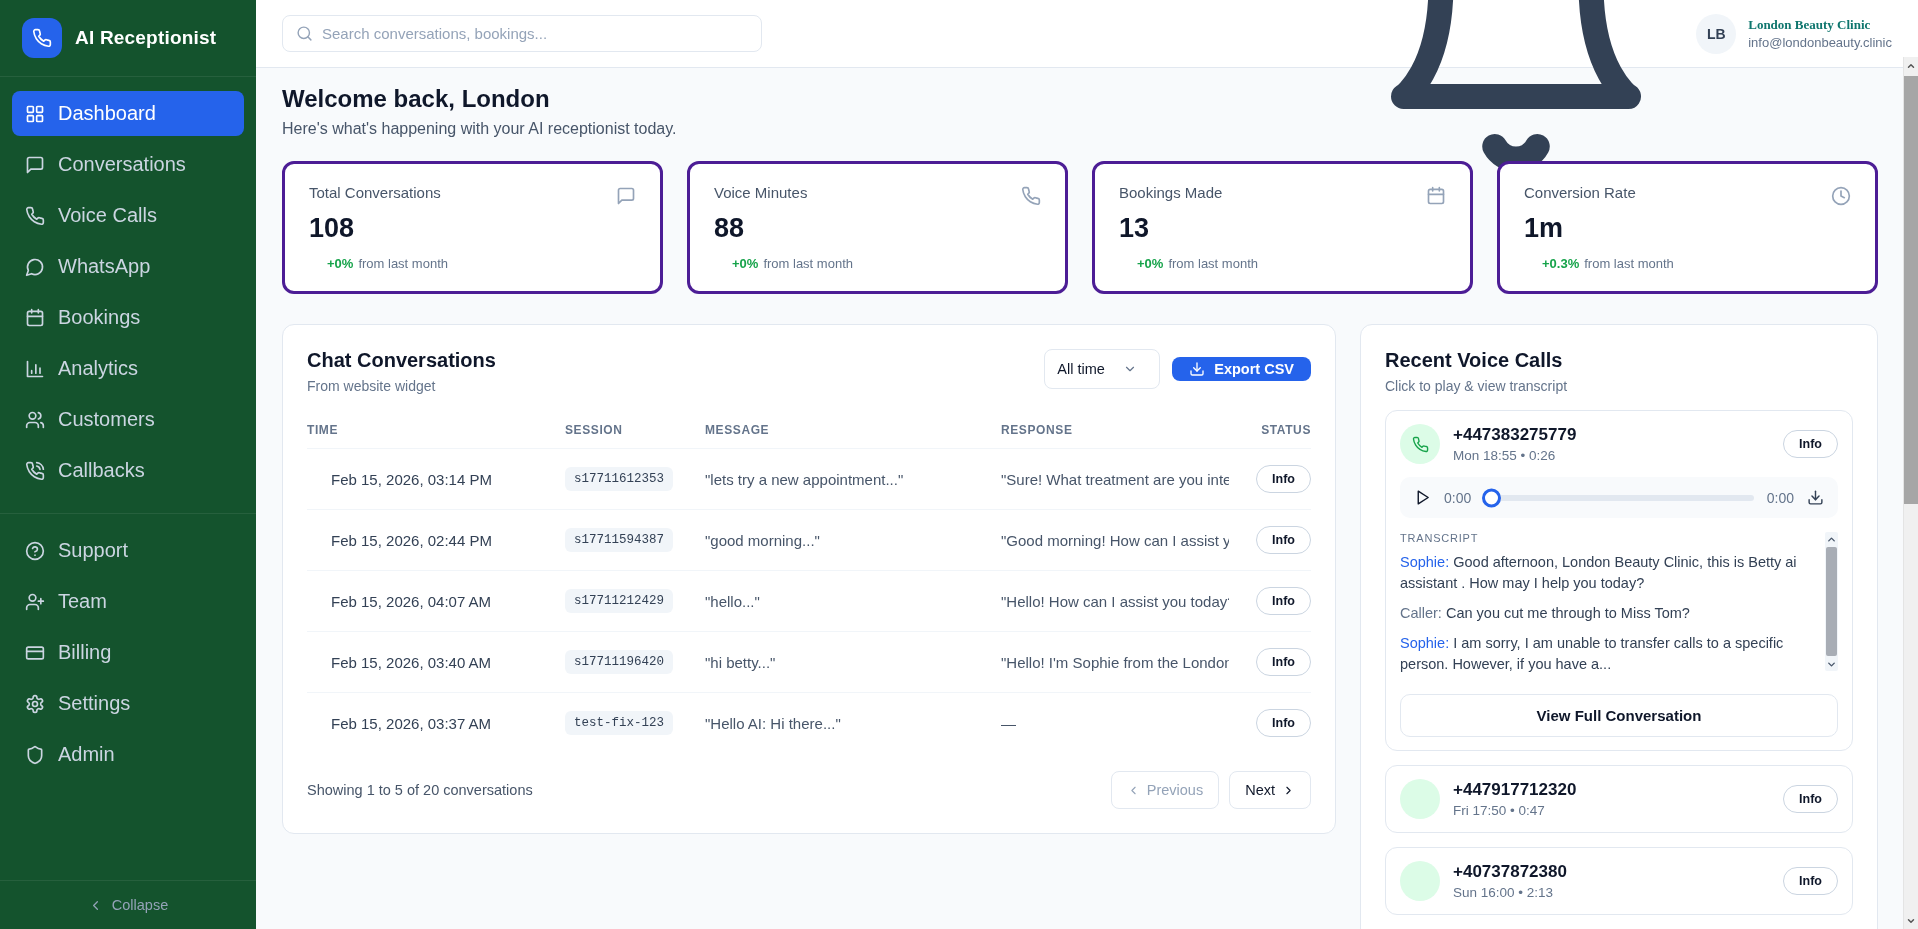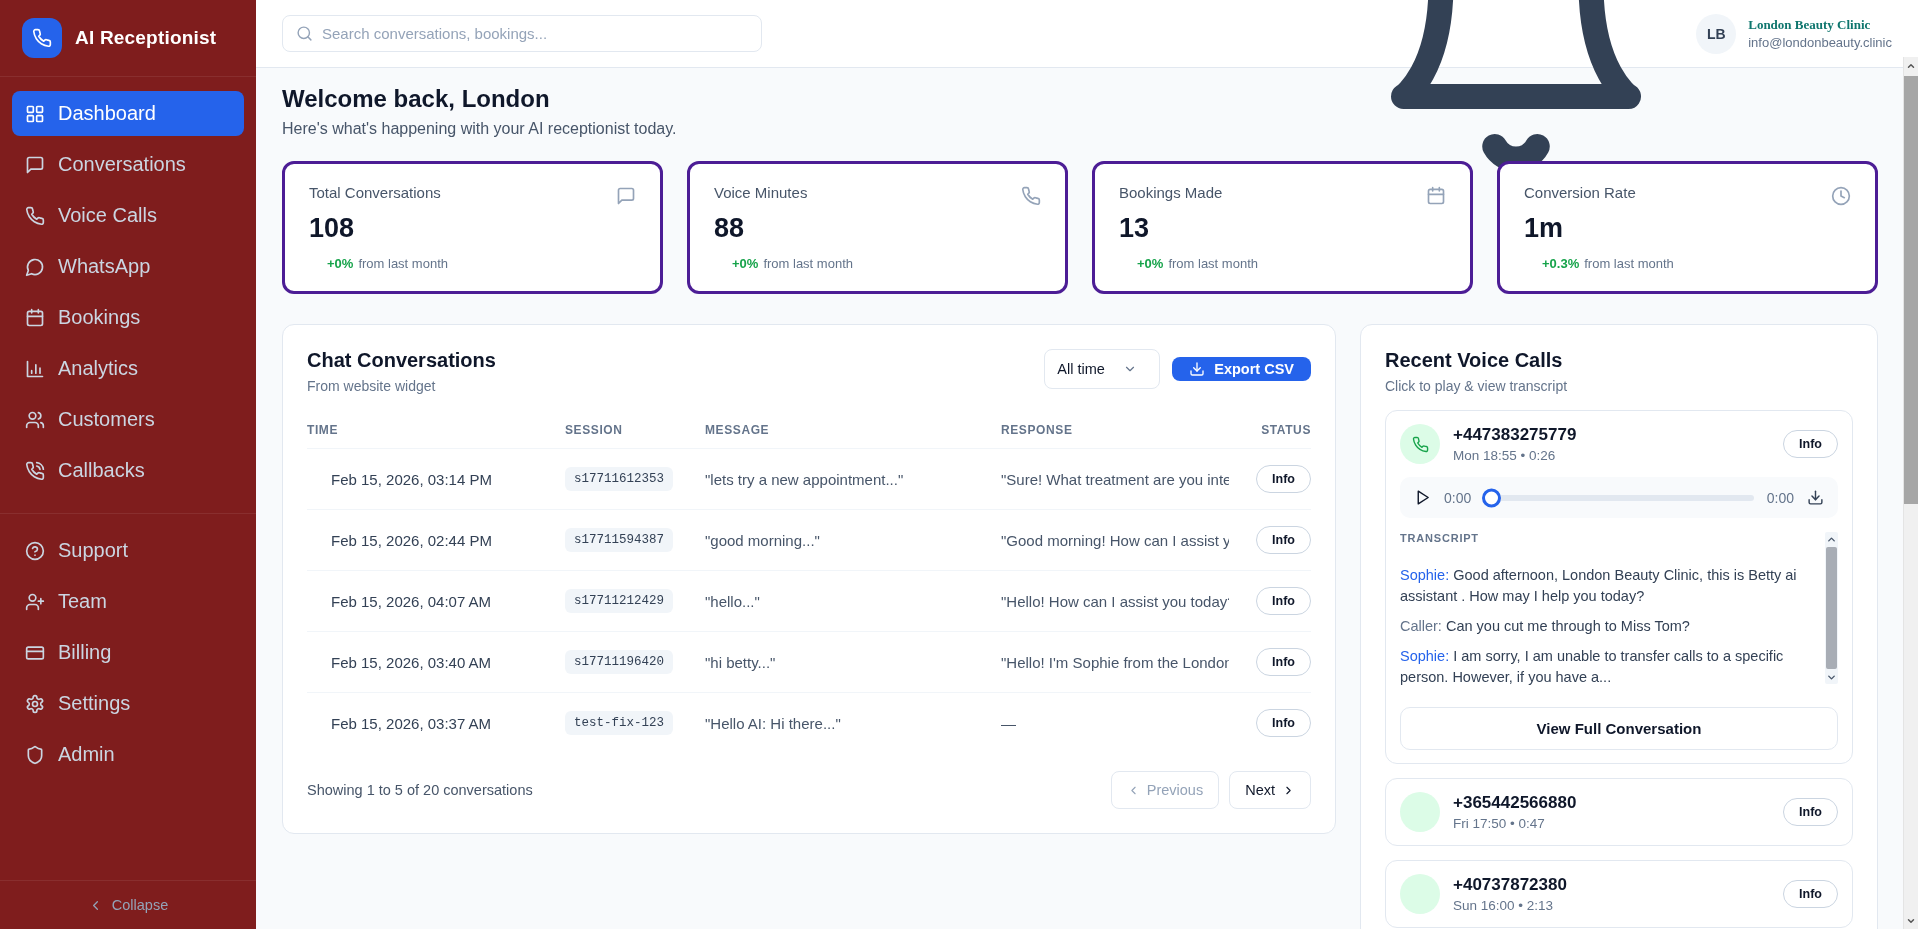--- a/index.html
+++ b/index.html
@@ -3,21 +3,21 @@
 <meta charset="utf-8">
 <style>
   * { margin:0; padding:0; box-sizing:border-box; }
   html,body { width:1918px; height:929px; overflow:hidden; }
   body { font-family:"Liberation Sans", sans-serif; display:flex; background:#f8fafc; color:#0f172a; }
   svg { display:block; }
   .ic { width:20px; height:20px; }
   .ic svg { width:100%; height:100%; }
 
   
-  .sidebar { width:256px; flex-shrink:0; background:#7f1d1d; color:#cbd5e1; display:flex; flex-direction:column; }
+  .sidebar { width:256px; flex-shrink:0; background:#14532d; color:#cbd5e1; display:flex; flex-direction:column; }
   .logo-row { display:flex; align-items:center; gap:13px; padding:18px 22px; border-bottom:1px solid rgba(255,255,255,.08); }
   .logo-tile { width:40px; height:40px; border-radius:12px; background:#2563eb; color:#fff; display:flex; align-items:center; justify-content:center; }
   .logo-tile .ic { width:20px; height:20px; }
   .logo-title { font-size:19px; font-weight:700; color:#fff; letter-spacing:.2px; }
   .nav { padding:14px 12px; flex:1; }
   .nav-item { display:flex; align-items:center; gap:13px; padding:11px 13px; border-radius:8px; font-size:20px; font-weight:500; color:#cbd5e1; margin-bottom:6px; cursor:pointer; }
   .nav-item.active { background:#2563eb; color:#fff; }
   .nav-bottom { border-top:1px solid rgba(255,255,255,.08); padding:14px 12px 6px; }
   .collapse-row { border-top:1px solid rgba(255,255,255,.08); padding:16px 22px; display:flex; align-items:center; justify-content:center; gap:9px; color:#94a3b8; font-size:14.5px; cursor:pointer; }
   .collapse-row .ic { width:15px; height:15px; }
@@ -96,21 +96,21 @@
   .call-head .info-pill { margin-left:auto; }
 
   .player { margin-top:13px; background:#f8fafc; border-radius:10px; padding:12px 14px; display:flex; align-items:center; gap:13px; }
   .player .play-ic { width:17px; height:17px; color:#0f172a; cursor:pointer; flex-shrink:0; }
   .ptime { font-size:14px; color:#64748b; }
   .slider { flex:1; height:6px; background:#e2e8f0; border-radius:999px; position:relative; cursor:pointer; }
   .knob { position:absolute; left:0; top:50%; transform:translate(-2px,-50%); width:19px; height:19px; border-radius:50%; background:#fff; border:3px solid #2563eb; }
   .player .dl-ic { width:17px; height:17px; color:#334155; cursor:pointer; flex-shrink:0; }
 
   .transcript { margin-top:14px; position:relative; padding-right:22px; }
-  .transcript-label { font-size:11px; font-weight:700; letter-spacing:.8px; color:#64748b; margin-bottom:21px; }
+  .transcript-label { font-size:11px; font-weight:400; letter-spacing:.8px; color:#64748b; margin-bottom:8px; }
   .t-line { font-size:14.5px; line-height:1.45; color:#334155; margin-bottom:9px; }
   .t-speaker.agent { color:#2563eb; }
   .t-speaker.caller { color:#64748b; }
   .t-scrollbar { position:absolute; right:0; top:0; bottom:4px; width:13px; background:#f1f5f9; border-radius:2px; }
   .t-scroll-thumb { position:absolute; top:15px; bottom:15px; left:1px; right:1px; background:#a8adb5; border-radius:2px; }
   .t-arrow { position:absolute; left:0; right:0; height:14px; color:#475569; display:flex; align-items:center; justify-content:center; }
   .t-arrow svg { width:11px; height:11px; }
   .t-arrow.up { top:0; } .t-arrow.down { bottom:0; }
   .view-full-btn { margin-top:10px; width:100%; padding:12px; border:1px solid #e2e8f0; background:#fff; border-radius:10px; font-family:inherit; font-size:15px; font-weight:600; color:#0f172a; cursor:pointer; }
 
@@ -558,21 +558,21 @@
             <button class="view-full-btn">View Full Conversation</button>
           </div>
 
           <div id="other-calls">
               <div class="call-card" style="margin-bottom:14px;">
             <div class="call-head">
               <div class="call-circle">
                     <span class="ic"></span>
                   </div>
               <div>
-                <div class="call-number">+365442566880</div>
+                <div class="call-number">+447917712320</div>
                 <div class="call-meta">Fri 17:50 • 0:47</div>
               </div>
               <span class="info-pill">Info</span>
             </div>
           </div>
               <div class="call-card" style="margin-bottom:14px;">
             <div class="call-head">
               <div class="call-circle">
                     <span class="ic"></span>
                   </div>

